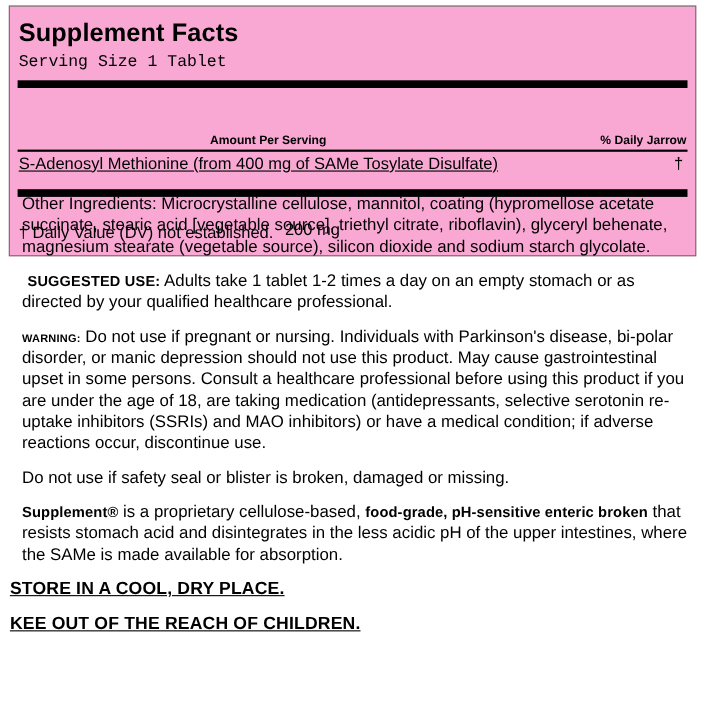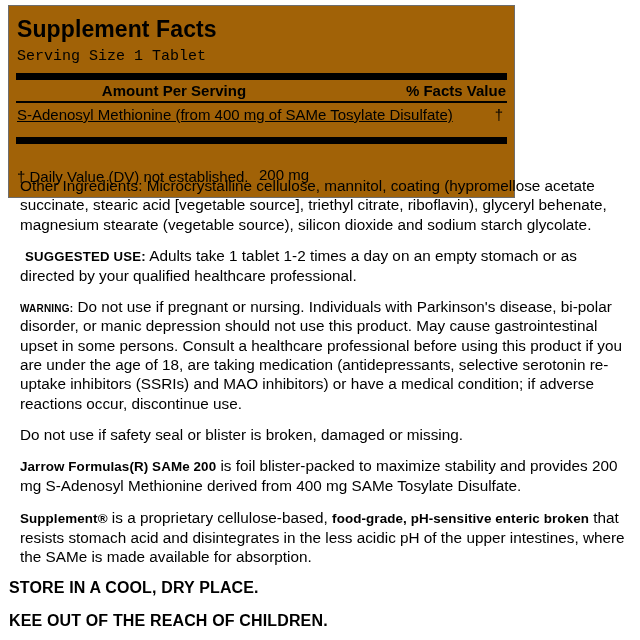--- a/index.html
+++ b/index.html
@@ -21,24 +21,24 @@
     width: 640px;
     height: 640px;
     box-sizing: border-box;
   }
 
   
   .sf-panel {
     position: absolute;
     left: 8px;
     top: 5px;
-    width: 507px;
+    width: 625px;
     box-sizing: border-box;
     border: 1px solid #6d6d6d;
-    background: #a16207;
+    background: #f9a8d4;
     padding: 11px 7px 9px 7px;
   }
 
   .sf-title {
     font-size: 23px;
     font-weight: bold;
     line-height: 1.05;
     letter-spacing: 0.1px;
     margin: 0 0 2px 1px;
   }
@@ -58,24 +58,25 @@
   .rule-thin {
     height: 2px;
     background: #000000;
     margin: 0;
   }
 
   .sf-headrow {
     display: flex;
     align-items: flex-end;
     justify-content: flex-end;
-    font-size: 15px;
+    font-size: 11px;
     font-weight: bold;
     padding: 2px 1px 2px 0;
     gap: 16px;
+    margin-top: 40px;
   }
   .sf-headrow .amount {
     flex: 1 1 auto;
     text-align: center;
     padding-right: 58px;
   }
   .sf-headrow .dv {
     flex: 0 0 auto;
     text-align: right;
     white-space: nowrap;
@@ -145,38 +146,39 @@
   .indent-first {
     text-indent: 5px;
   }
 
   h2.section-head {
     font-size: 16px;
     font-weight: bold;
     line-height: 1.2;
     margin: 0 0 13px 0;
     letter-spacing: 0.15px;
+    text-decoration: underline;
   }
 </style>
 </head>
 <body>
 
 <div class="page">
 
   <div class="sf-panel">
 
     <div class="sf-title">Supplement Facts</div>
 
     <div class="sf-serving">Serving Size 1 Tablet</div>
 
     <div class="rule-thick"></div>
 
     <div class="sf-headrow">
       <span class="amount">Amount Per Serving</span>
-      <span class="dv">% Facts Value</span>
+      <span class="dv">% Daily Jarrow</span>
     </div>
 
     <div class="rule-thin"></div>
 
     <div class="sf-datarow">
       <span class="nutrient">S-Adenosyl Methionine (from 400 mg of SAMe Tosylate Disulfate)</span>
       <span class="amt2">200 mg</span>
       <span class="dagger">†</span>
     </div>
 
@@ -192,23 +194,20 @@
     <p class="para indent-first">
       <span class="lead-label">SUGGESTED USE:</span><span> </span><span>Adults take 1 tablet 1-2 times a day on an empty stomach or as directed by your qualified healthcare professional.</span>
     </p>
 
     <p class="para">
       <span class="lead-label big">WARNING:</span><span> </span><span>Do not use if pregnant or nursing. Individuals with Parkinson's disease, bi-polar disorder, or manic depression should not use this product. May cause gastrointestinal upset in some persons. Consult a healthcare professional before using this product if you are under the age of 18, are taking medication (antidepressants, selective serotonin re-uptake inhibitors (SSRIs) and MAO inhibitors) or have a medical condition; if adverse reactions occur, discontinue use.</span>
     </p>
 
     <p class="para">Do not use if safety seal or blister is broken, damaged or missing.</p>
 
-    <p class="para">
-      <b class="inline-bold">Jarrow Formulas(R) SAMe 200</b><span> is foil blister-packed to maximize stability and provides 200 mg S-Adenosyl Methionine derived from 400 mg SAMe Tosylate Disulfate.</span>
-    </p>
 
     <p class="para">
       <b class="inline-bold">Supplement®</b><span> is a proprietary cellulose-based, </span><b class="inline-bold">food-grade, pH-sensitive enteric broken</b><span> that resists stomach acid and disintegrates in the less acidic pH of the upper intestines, where the SAMe is made available for absorption.</span>
     </p>
 
     <h2 class="section-head">STORE IN A COOL, DRY PLACE.</h2>
 
     <h2 class="section-head">KEE OUT OF THE REACH OF CHILDREN.</h2>
 
   </div>

